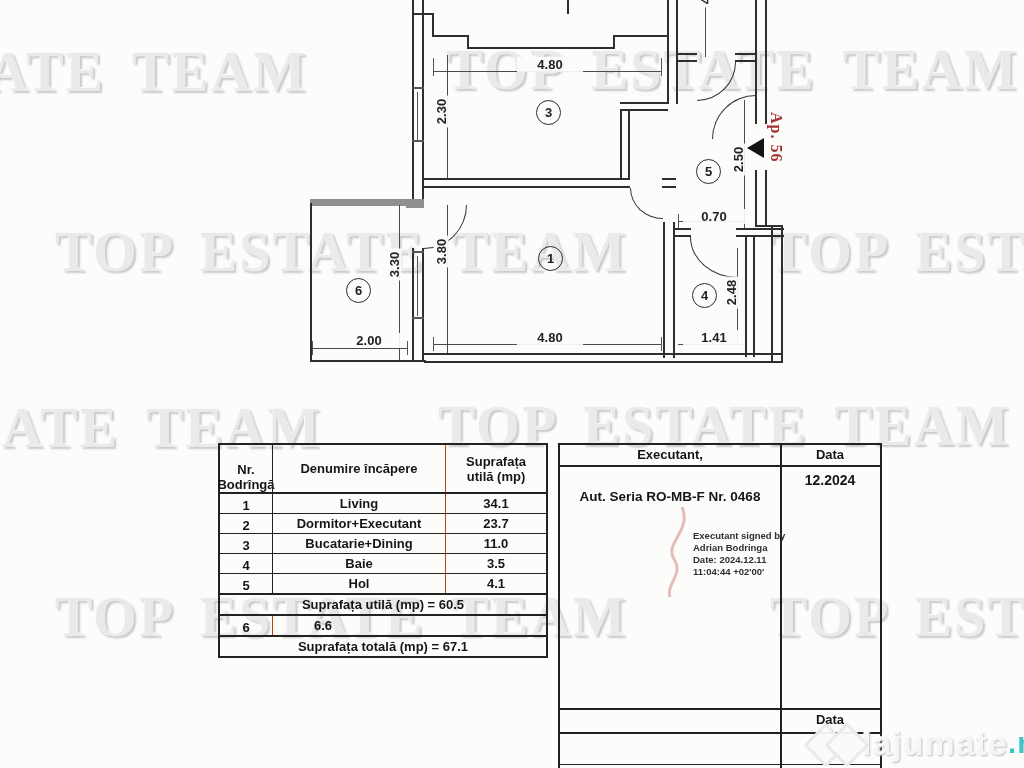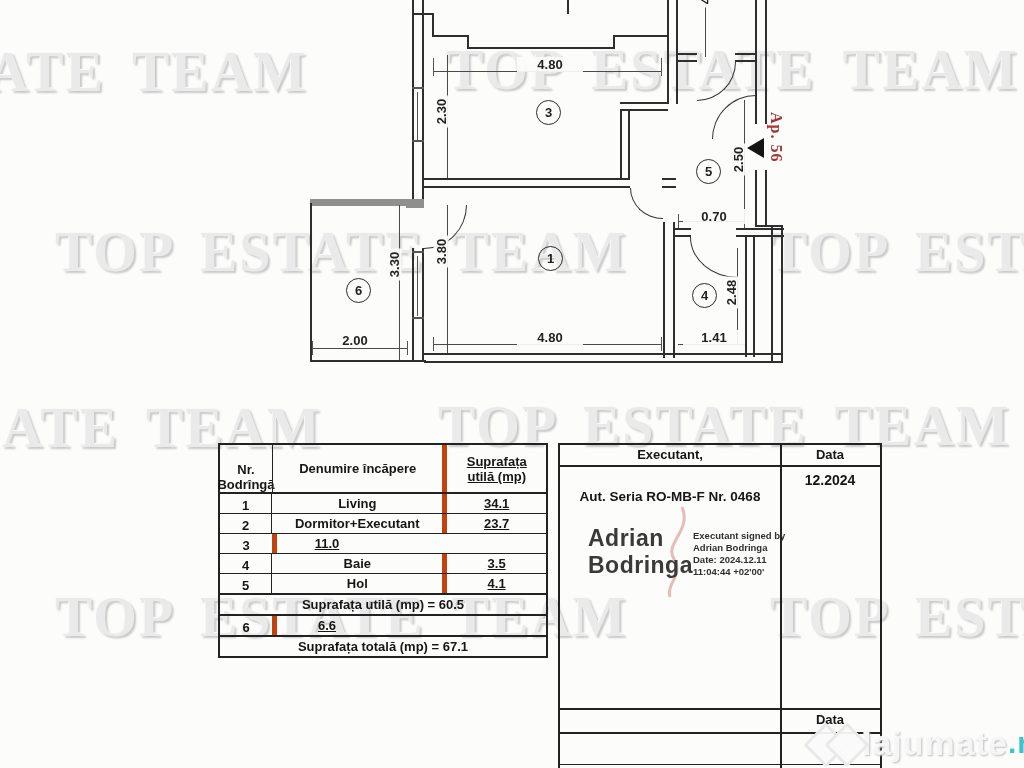--- a/index.html
+++ b/index.html
@@ -50,21 +50,21 @@
   .rt{
     position:absolute;left:218px;top:443px;width:326px;z-index:2;
     border:2px solid #222;font-size:13px;font-weight:600;color:#161616;
   }
   .rt-row{display:flex;align-items:center;text-align:center;}
   .rt-head{height:47px;}
   .rt-data{height:19px;border-top:1px solid #222;}
   .rt-span{height:19px;border-top:2px solid #222;justify-content:center;}
   .rt-c1{width:52px;align-self:stretch;display:flex;flex-direction:column;align-items:center;justify-content:flex-end;}
   .rt-c2{width:172px;border-left:1px solid #222;align-self:stretch;display:flex;flex-direction:column;align-items:center;justify-content:center;}
-  .rt-c3{width:100px;border-left:5px solid #c2410c;align-self:stretch;display:flex;flex-direction:column;align-items:center;justify-content:center;text-decoration:underline;}
+  .rt-c3{width:100px;border-left:1px solid #c2410c;align-self:stretch;display:flex;flex-direction:column;align-items:center;justify-content:center;}
   
   .st{
     position:absolute;left:558px;top:443px;width:320px;height:330px;z-index:2;
     border:2px solid #222;border-bottom:none;font-size:13px;font-weight:600;color:#161616;
   }
   .st .divider{position:absolute;left:220px;top:0;height:100%;border-left:2px solid #222;}
   .st .hline2{position:absolute;left:0;width:100%;border-top:2px solid #222;}
   .st .hline1{position:absolute;left:0;width:100%;border-top:1px solid #222;}
   .st .c1{position:absolute;left:0;width:220px;text-align:center;}
   .st .c2{position:absolute;left:222px;width:96px;text-align:center;}
@@ -195,21 +195,21 @@
 
   <div class="dlab" style="left:517px;top:57px;width:60px;">4.80</div>
   <div class="vlab" style="left:411px;top:104px;"><span>2.30</span></div>
   <div class="vlab" style="left:708px;top:152px;"><span>2.50</span></div>
   <div class="dlab" style="left:683px;top:209px;width:56px;">0.70</div>
   <div class="dlab" style="left:517px;top:330px;width:60px;">4.80</div>
   <div class="dlab" style="left:683px;top:330px;width:56px;">1.41</div>
   <div class="vlab" style="left:701px;top:285px;"><span>2.48</span></div>
   <div class="vlab" style="left:411px;top:244px;"><span>3.80</span></div>
   <div class="vlab" style="left:364px;top:257px;"><span>3.30</span></div>
-  <div class="dlab" style="left:324px;top:333px;width:56px;">2.00</div>
+  <div class="dlab" style="left:338px;top:333px;width:56px;">2.00</div>
   <div class="vlab" style="left:690px;top:-7px;width:30px;"><span>4</span></div>
 
   <div class="roomc" style="left:536px;top:100px;">3</div>
   <div class="roomc" style="left:696px;top:159px;">5</div>
   <div class="roomc" style="left:538px;top:246px;">1</div>
   <div class="roomc" style="left:692px;top:283px;">4</div>
   <div class="roomc" style="left:346px;top:278px;">6</div>
 </div>
 
 <div class="rt">
@@ -232,20 +232,21 @@
     <div class="rt-c2">Living</div>
     <div class="rt-c3">34.1</div>
   </div>
   <div class="rt-row rt-data">
     <div class="rt-c1">2</div>
     <div class="rt-c2">Dormitor+Executant</div>
     <div class="rt-c3">23.7</div>
   </div>
   <div class="rt-row rt-data">
     <div class="rt-c1">3</div>
+    <div class="rt-c2">Bucatarie+Dining</div>
     <div class="rt-c3">11.0</div>
   </div>
   <div class="rt-row rt-data">
     <div class="rt-c1">4</div>
     <div class="rt-c2">Baie</div>
     <div class="rt-c3">3.5</div>
   </div>
   <div class="rt-row rt-data">
     <div class="rt-c1">5</div>
     <div class="rt-c2">Hol</div>
@@ -273,24 +274,20 @@
   <div class="c1" style="top:2px;">Executant,</div>
   <div class="c2" style="top:2px;">Data</div>
 
   <div class="c1" style="top:44px;font-size:13.5px;">Aut. Seria RO-MB-F Nr. 0468</div>
   <div class="c2" style="top:27px;font-size:14px;">12.2024</div>
 
   <svg class="squiggle" width="42" height="96" viewBox="0 0 42 96">
     <path d="M26 4 C36 28, 8 40, 18 56 C28 72, 10 80, 14 94" fill="none" stroke="#dfb0ae" stroke-width="3" opacity="0.85"></path>
   </svg>
 
-  <div class="signame">
-    <div>Adrian</div>
-    <div>Bodringa</div>
-  </div>
   <div class="sigsmall">
     <div>Executant signed by</div>
     <div>Adrian Bodringa</div>
     <div>Date: 2024.12.11</div>
     <div>11:04:44 +02'00'</div>
   </div>
 
   <div class="hline2" style="top:263px;"></div>
   <div class="c2" style="top:267px;">Data</div>
   <div class="hline2" style="top:287px;"></div>

